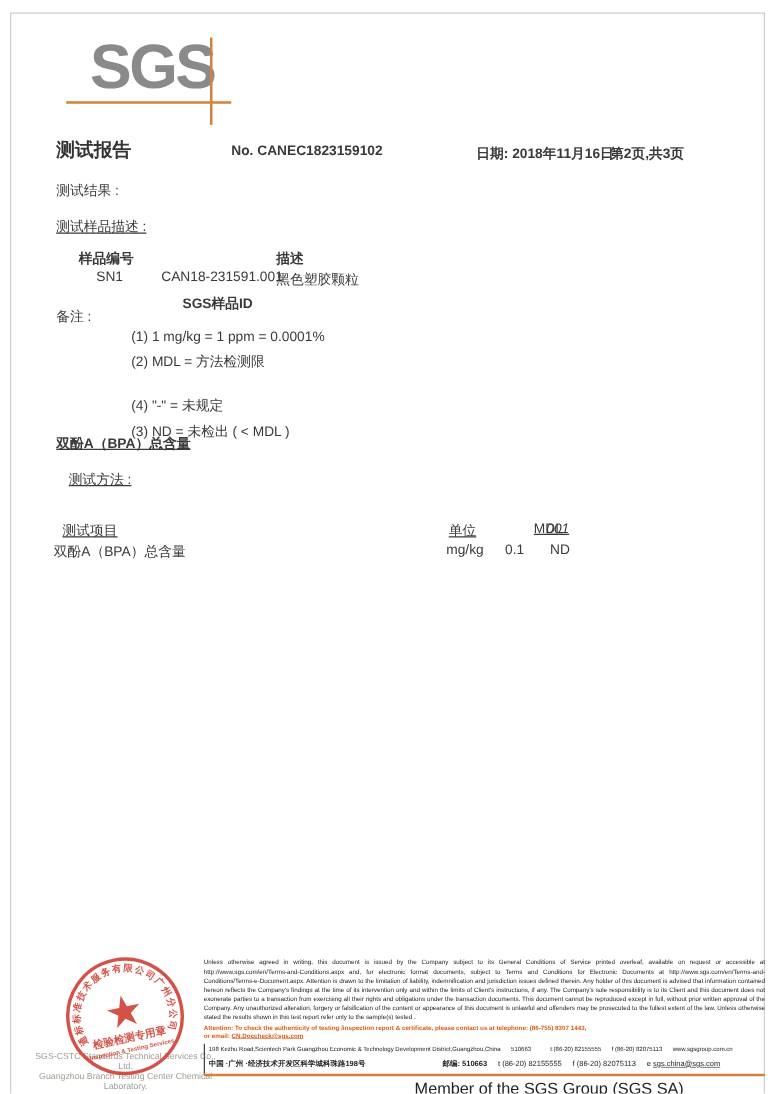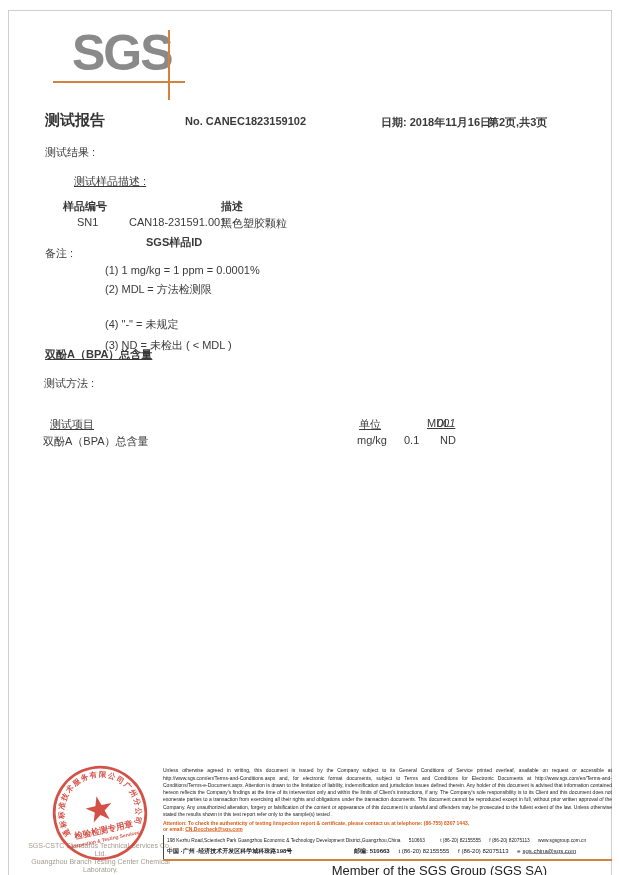--- a/index.html
+++ b/index.html
@@ -23,38 +23,38 @@
   .logo-vline { position:absolute; left:168px; top:30px; width:2px; height:70px; background:#d2823c; }
 
   .report-title { position:absolute; left:45px; top:111px; font-size:15px; font-weight:700; color:#333; }
   .hdr-no   { position:absolute; left:185px; top:115px; font-size:11px; font-weight:700; }
   .hdr-date { position:absolute; left:381px; top:115px; font-size:11px; font-weight:700; }
   .hdr-page { position:absolute; left:488px; top:115px; font-size:11px; font-weight:700; }
 
   .lbl { font-size:11px; color:#3a3a3a; }
 
   .results-label { position:absolute; left:45px; top:145px; }
-  .sample-heading { position:absolute; left:45px; top:174px; text-decoration:underline;margin-left:29px; }
+  .sample-heading { position:absolute; left:45px; top:174px; text-decoration:underline; }
 
   
   .s-h1 { position:absolute; left:63px;  top:199px; font-weight:700; }
   .s-h2 { position:absolute; left:146px; top:199px; font-weight:700;margin-top:36px; }
   .s-h3 { position:absolute; left:221px; top:199px; font-weight:700; }
   .s-v1 { position:absolute; left:77px;  top:216px; }
   .s-v2 { position:absolute; left:129px; top:216px; }
   .s-v3 { position:absolute; left:221px; top:216px; }
 
   .notes-heading { position:absolute; left:45px; top:246px; }
   .note-0 { position:absolute; left:105px; top:264px; }
   .note-1 { position:absolute; left:105px; top:282px; }
   .note-2 { position:absolute; left:105px; top:299px;margin-top:39px; }
   .note-3 { position:absolute; left:105px; top:317px; }
 
   .bpa-heading { position:absolute; left:45px; top:347px; font-weight:700; text-decoration:underline; }
-  .method-label { position:absolute; left:44px; top:376px; }
+  .method-label { position:absolute; left:55px; top:376px;text-decoration:underline; }
   .method-text { position:absolute; left:118px; top:376px; width:440px; font-size:11px; line-height:15.5px; }
 
   
   .t-h1 { position:absolute; left:50px;  top:417px; text-decoration:underline; }
   .t-h2 { position:absolute; left:359px; top:417px; text-decoration:underline; }
   .t-h3 { position:absolute; left:399px; top:417px; text-decoration:underline;padding-left:28px; }
   .t-h4 { position:absolute; left:437px; top:417px; text-decoration:underline; font-style:italic; }
   .t-v1 { position:absolute; left:43px;  top:434px; }
   .t-v2 { position:absolute; left:357px; top:434px; }
   .t-v3 { position:absolute; left:404px; top:434px; }

